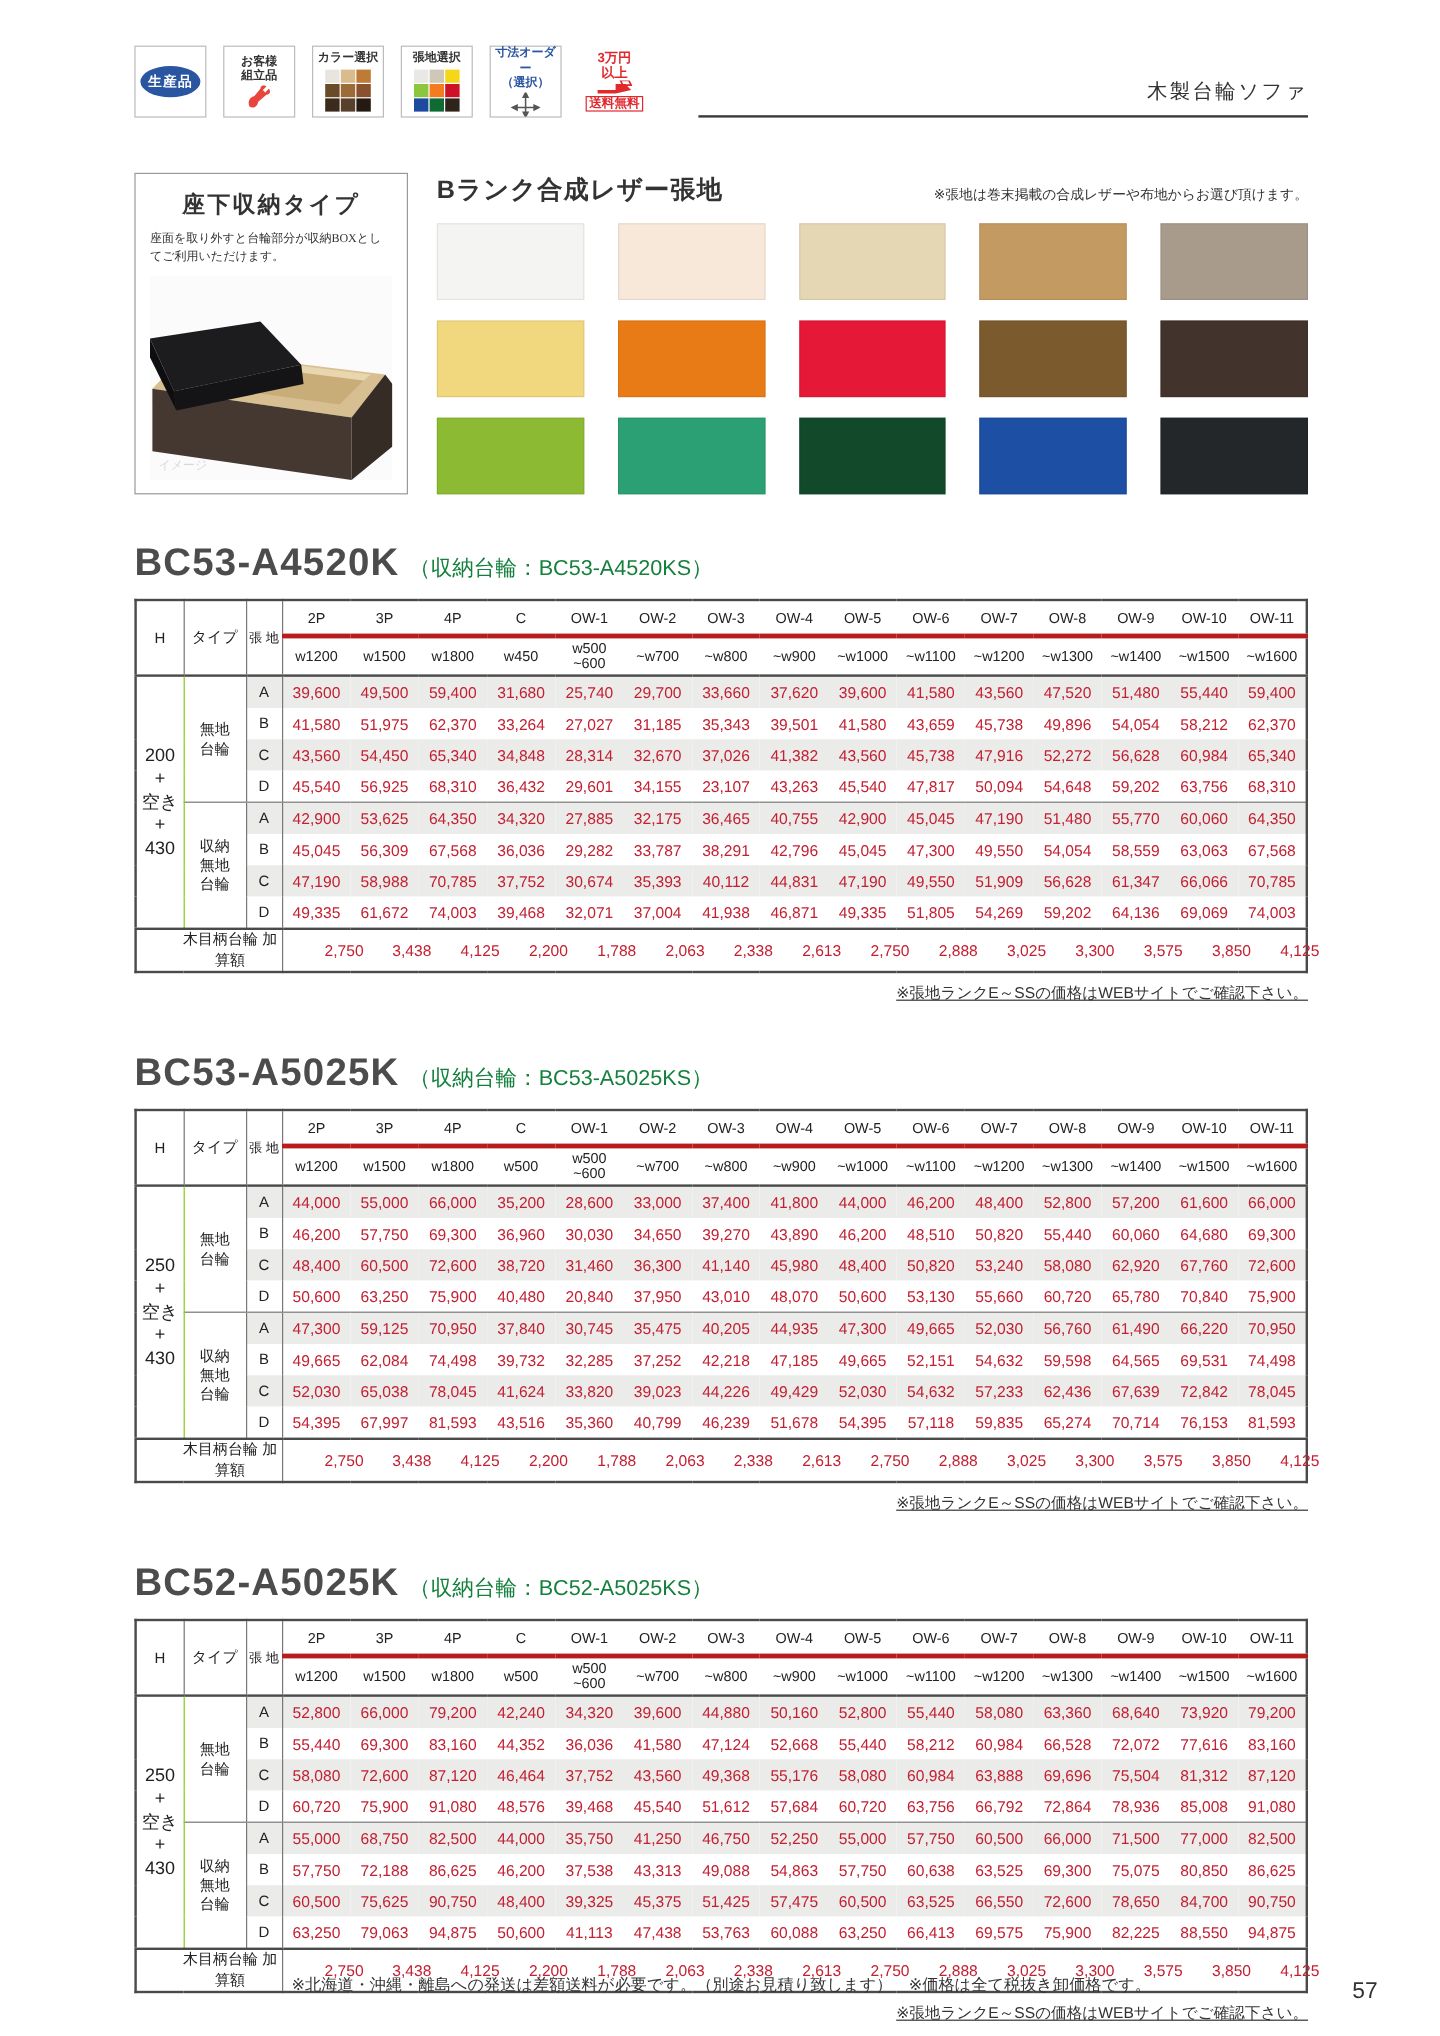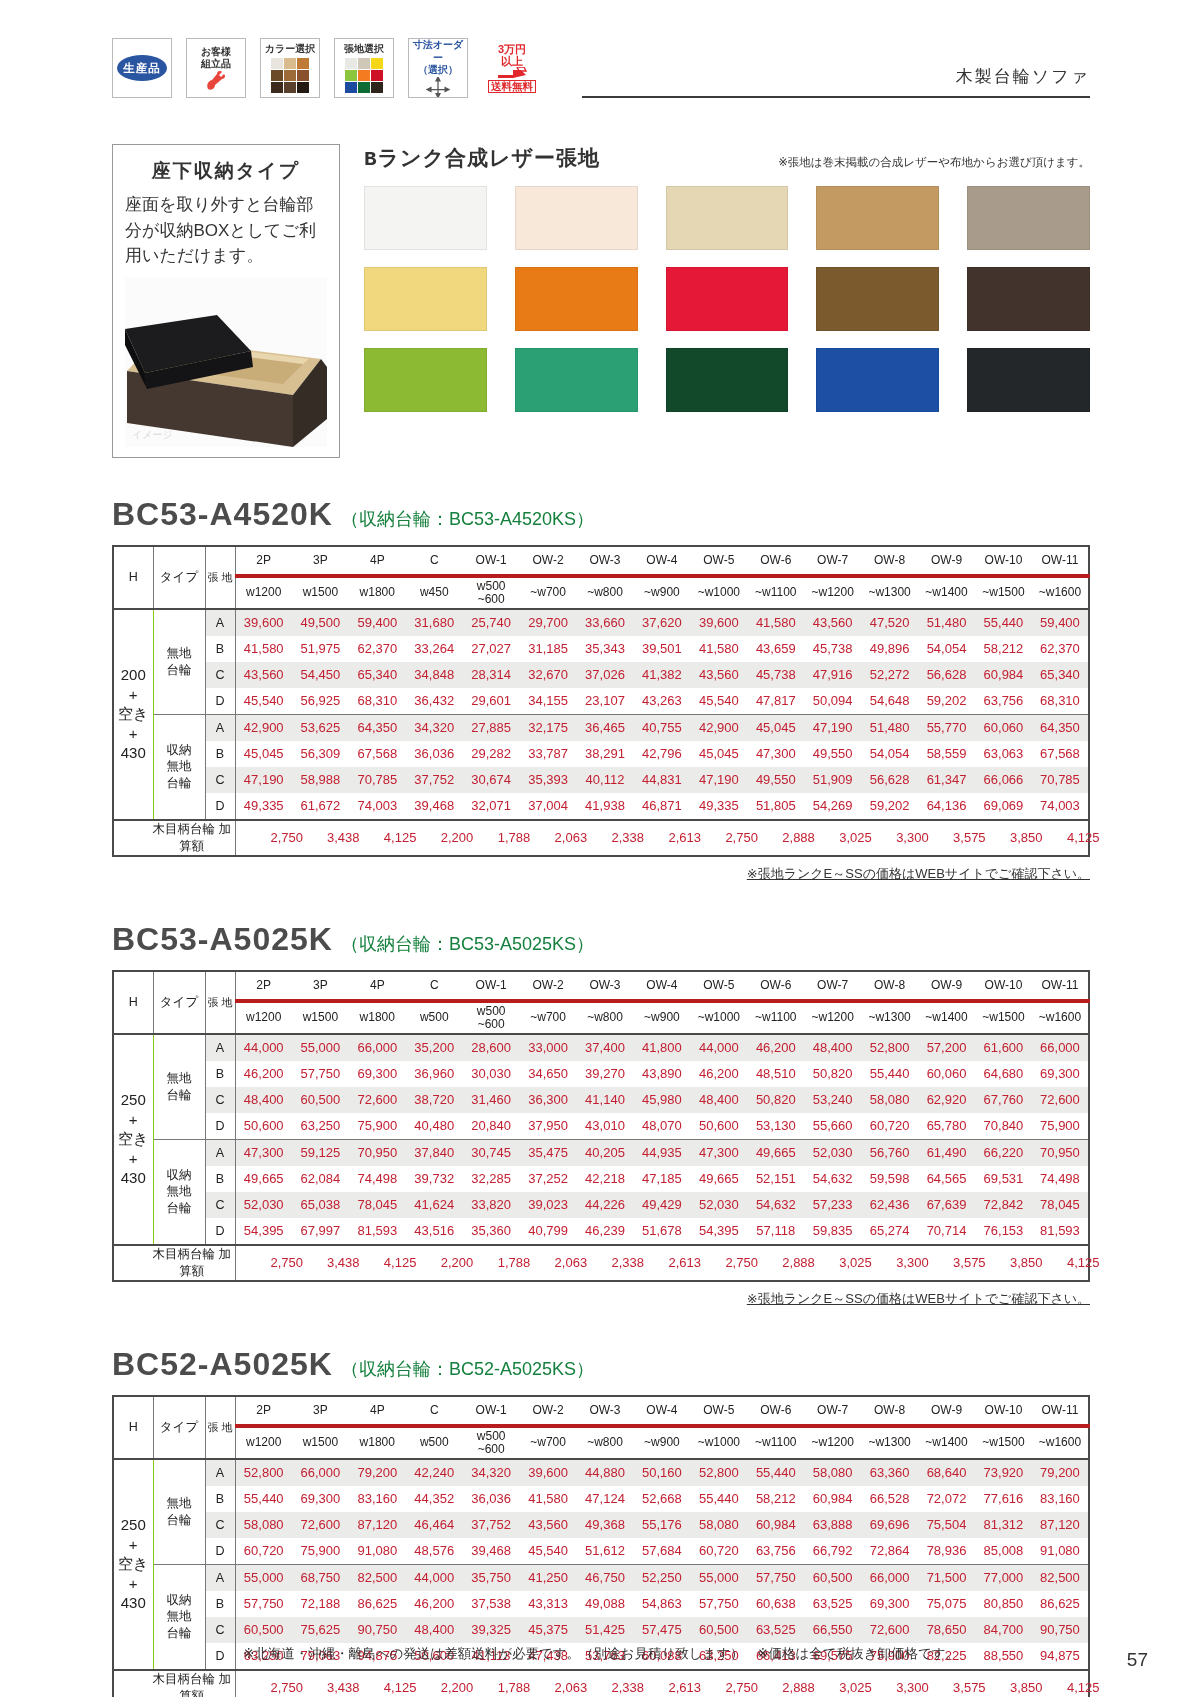--- a/index.html
+++ b/index.html
@@ -26,27 +26,27 @@
   .ship .s1{font-size:11px;}
   .ship .s3{font-size:10.5px;border:1px solid #e0282d;padding:0 2px;margin-top:1px;display:inline-block;}
 
   .title-right{flex:1;margin-left:40px;align-self:flex-end;border-bottom:2px solid #3a3a3a;
     text-align:right;padding-bottom:8px;font-size:17px;color:#333;letter-spacing:2px;}
 
   
   .content-row{display:flex;margin-top:46px;}
   .storage-box{width:228px;box-sizing:border-box;border:1px solid #999;padding:13px 12px 10px;}
   .sb-title{font-size:19px;font-weight:bold;text-align:center;letter-spacing:2px;color:#333;}
-  .sb-desc{font-size:17px;line-height:1.5;margin-top:8px;color:#333;}
+  .sb-desc{font-size:10px;line-height:1.5;margin-top:8px;color:#333;font-family:Liberation Serif, serif;}
   .sb-photo{position:relative;margin-top:8px;width:202px;height:170px;}
   .sb-caption{position:absolute;left:7px;bottom:5px;font-size:10px;color:#d8d8d8;}
 
   .leather{flex:1;margin-left:24px;}
   .leather-head{display:flex;align-items:flex-end;}
-  .leather-title{font-size:21px;font-weight:bold;color:#333;letter-spacing:1px;font-family:Liberation Mono, monospace;}
+  .leather-title{font-size:21px;font-weight:bold;color:#333;letter-spacing:1px;}
   .leather-note{margin-left:auto;font-size:11.5px;color:#333;padding-bottom:2px;}
   .swatches{margin-top:14px;display:grid;grid-template-columns:repeat(5,1fr);gap:17px 28px;}
   .swatch{height:64px;border:1px solid rgba(0,0,0,0.07);box-sizing:border-box;}
 
   
   .tbl{margin-top:38px;}
   .tbl-title .code{font-size:32px;font-weight:bold;color:#4c4c4c;letter-spacing:1px;}
   .tbl-title .sub{font-size:18px;color:#15803d;margin-left:8px;}
   table.price{width:100%;border-collapse:collapse;border:2px solid #4a4a4a;margin-top:12px;table-layout:fixed;}
   table.price th,table.price td{padding:0;text-align:center;vertical-align:middle;}

